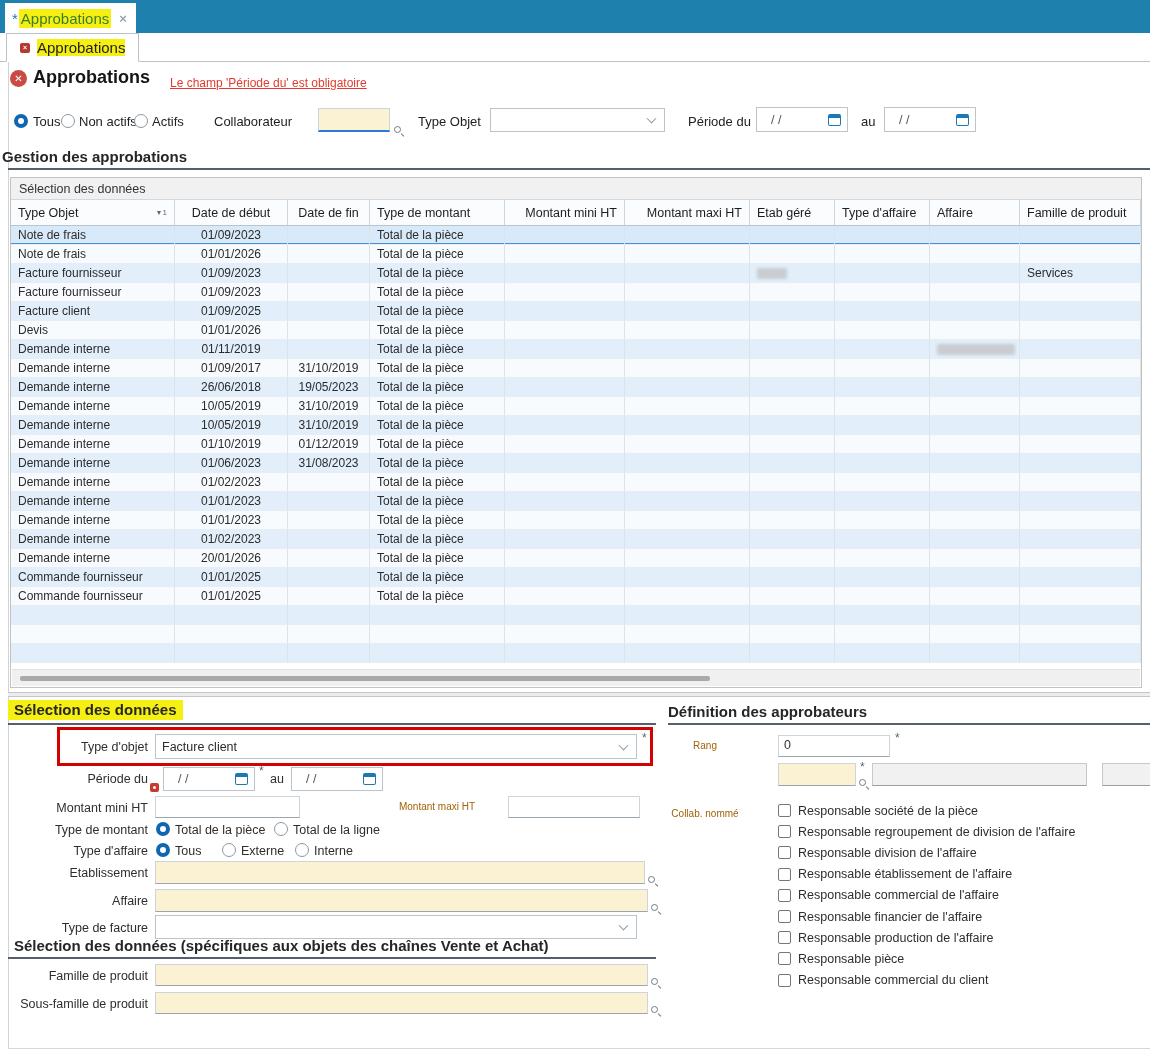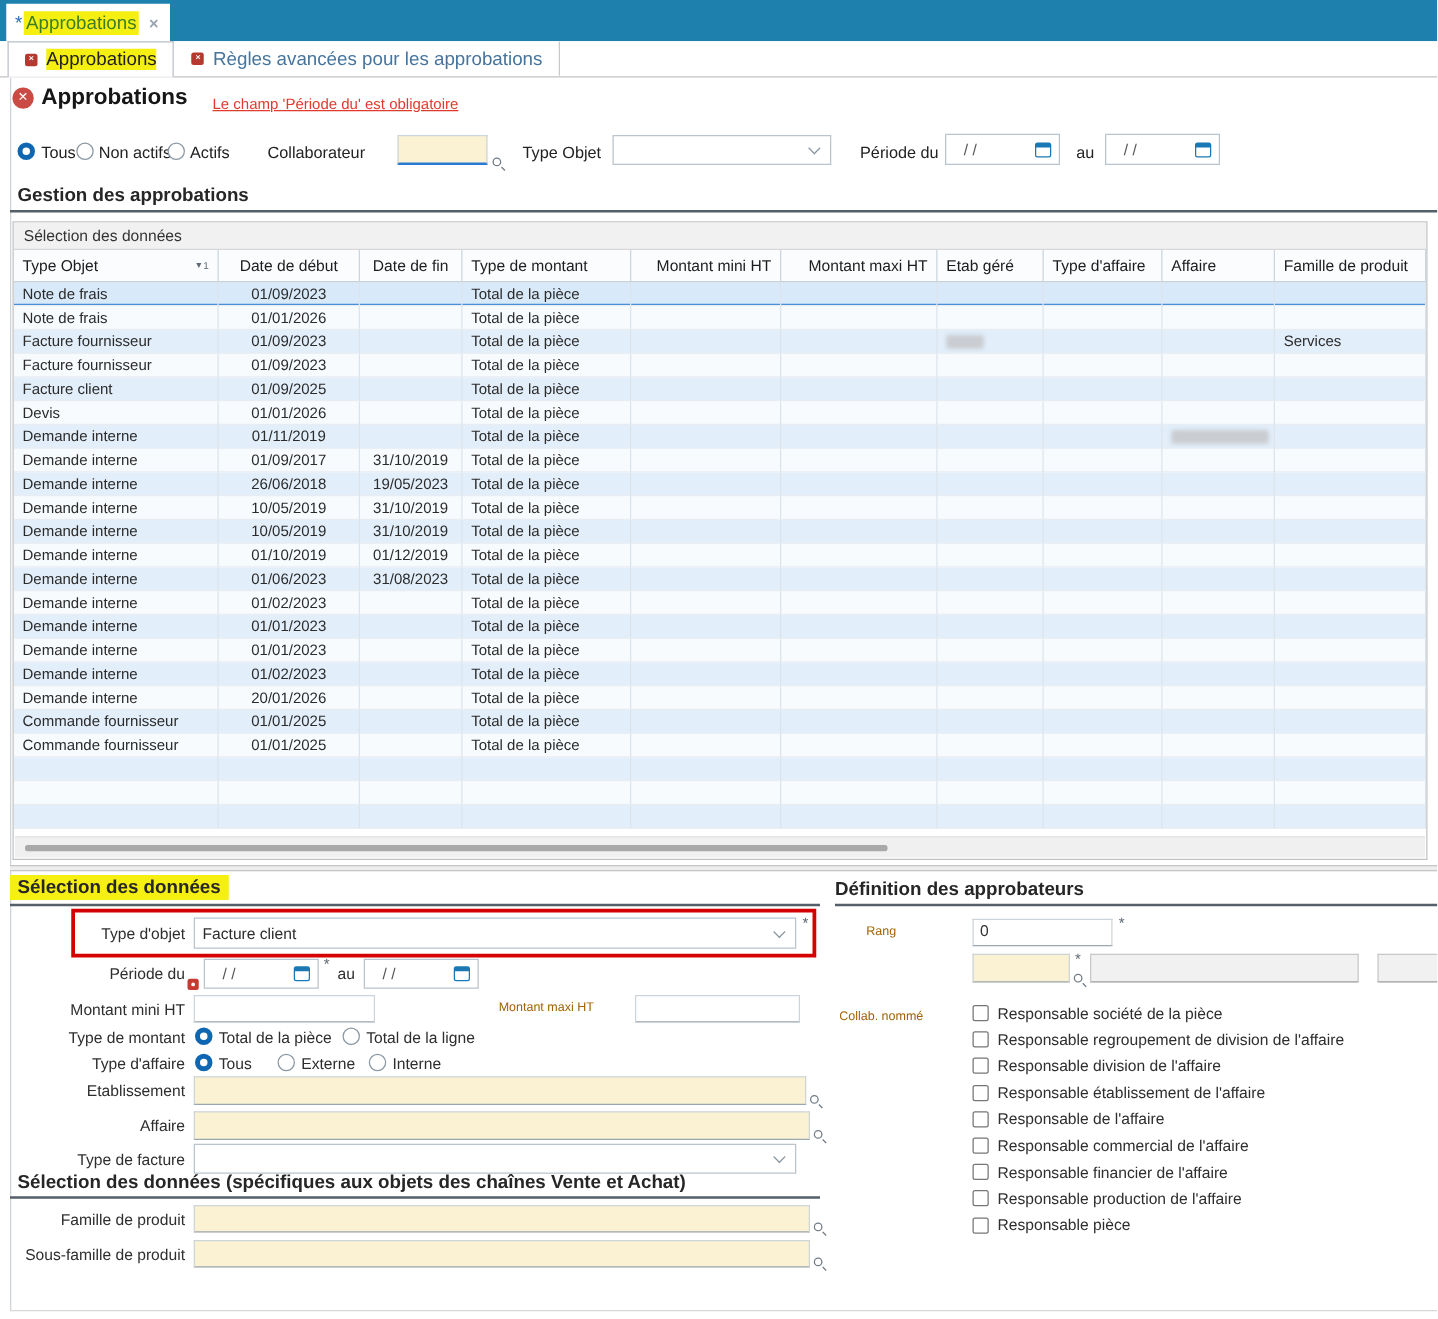--- a/index.html
+++ b/index.html
@@ -96,24 +96,20 @@
       <span class="wtab-title hl">Approbations</span>
       <span class="wtab-close">×</span>
     </div>
   </div>
 
   <div class="subtabs">
     <div class="subtab active">
       <span class="errdot">×</span>
       <span class="hl">Approbations</span>
     </div>
-    <div class="subtab inactive">
-      <span class="errdot">×</span>
-      <span>Règles avancées pour les approbations</span>
-    </div>
   </div>
 
   <div class="erricon">✕</div>
   <div class="pagetitle">Approbations</div>
   <a class="errlink">Le champ 'Période du' est obligatoire</a>
 
   <div class="frame-left"></div>
   <div class="frame-bottom"></div>
 
   <span class="radio sel" style="left:14px;top:114px;"></span>
@@ -137,21 +133,21 @@
   <div class="datef" style="left:756px;top:107px;width:92px;height:25px;">
     <span>/  /</span>
     <span class="cal"></span>
   </div>
   <span class="lbl" style="left:861px;top:114px;">au</span>
   <div class="datef" style="left:884px;top:107px;width:92px;height:25px;">
     <span>/  /</span>
     <span class="cal"></span>
   </div>
 
-  <div class="sectitle" style="left:14px;top:148px;">Gestion des approbations</div>
+  <div class="sectitle" style="left:2px;top:148px;">Gestion des approbations</div>
   <div class="secrule" style="left:8px;top:168px;width:1142px;"></div>
 
   <div class="gridpanel">
     <div class="gcap">Sélection des données</div>
     <div class="ghead cols" id="grid-header">
         <div class="hc c0">
           <span>Type Objet</span>
           <span class="sort">▼<sup>1</sup></span>
         </div>
         <div class="hc c1">
@@ -567,34 +563,34 @@
         <div class="cbrow">
           <span class="cb"></span>
           <span class="cblbl">Responsable division de l'affaire</span>
         </div>
         <div class="cbrow">
           <span class="cb"></span>
           <span class="cblbl">Responsable établissement de l'affaire</span>
         </div>
         <div class="cbrow">
           <span class="cb"></span>
-          <span class="cblbl">Responsable de l'affaire</span>
-        </div>
-        <div class="cbrow">
-          <span class="cb"></span>
           <span class="cblbl">Responsable commercial de l'affaire</span>
         </div>
         <div class="cbrow">
           <span class="cb"></span>
           <span class="cblbl">Responsable financier de l'affaire</span>
         </div>
         <div class="cbrow">
           <span class="cb"></span>
           <span class="cblbl">Responsable production de l'affaire</span>
         </div>
         <div class="cbrow">
           <span class="cb"></span>
           <span class="cblbl">Responsable pièce</span>
         </div>
+        <div class="cbrow">
+          <span class="cb"></span>
+          <span class="cblbl">Responsable commercial du client</span>
+        </div>
       </div>
   </div>
 
 </div>
 
 </body></html>

